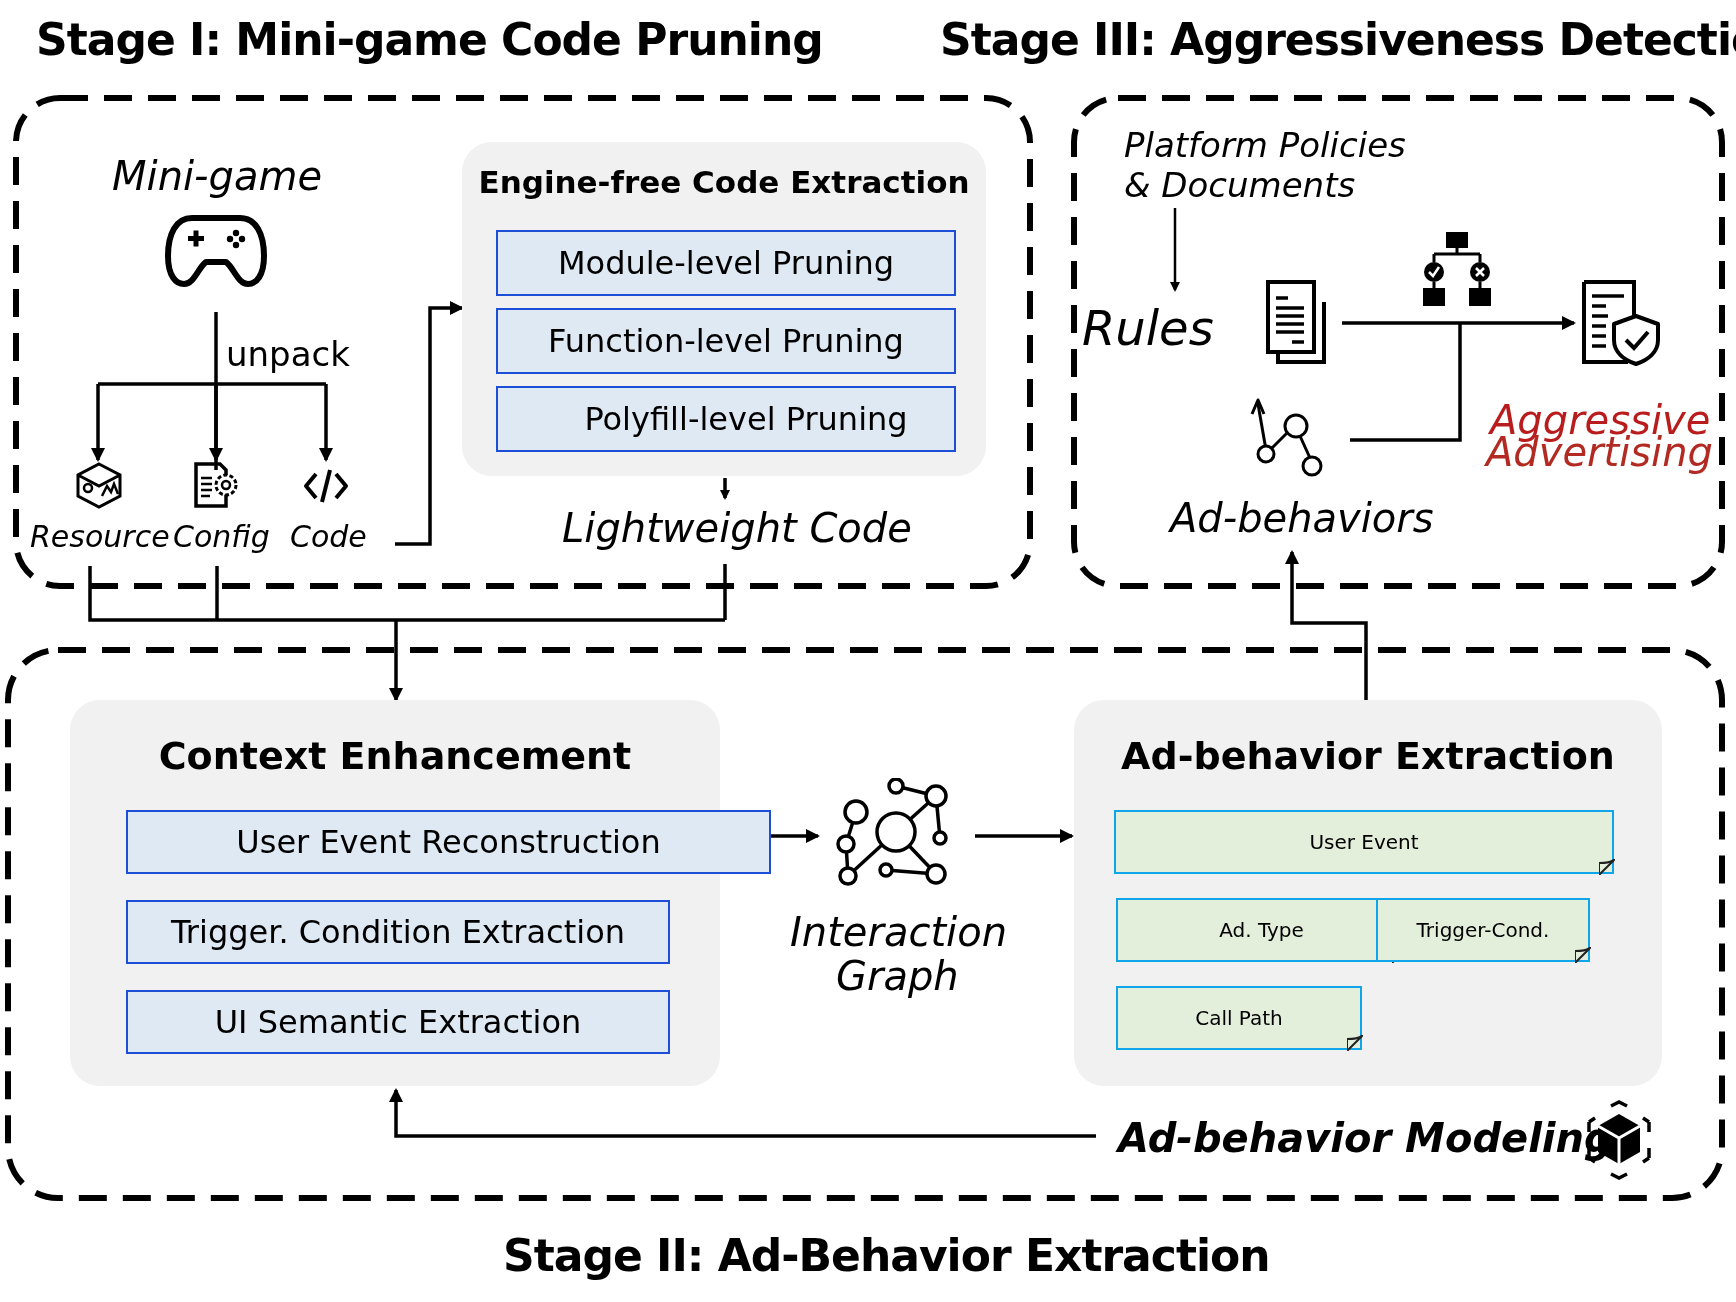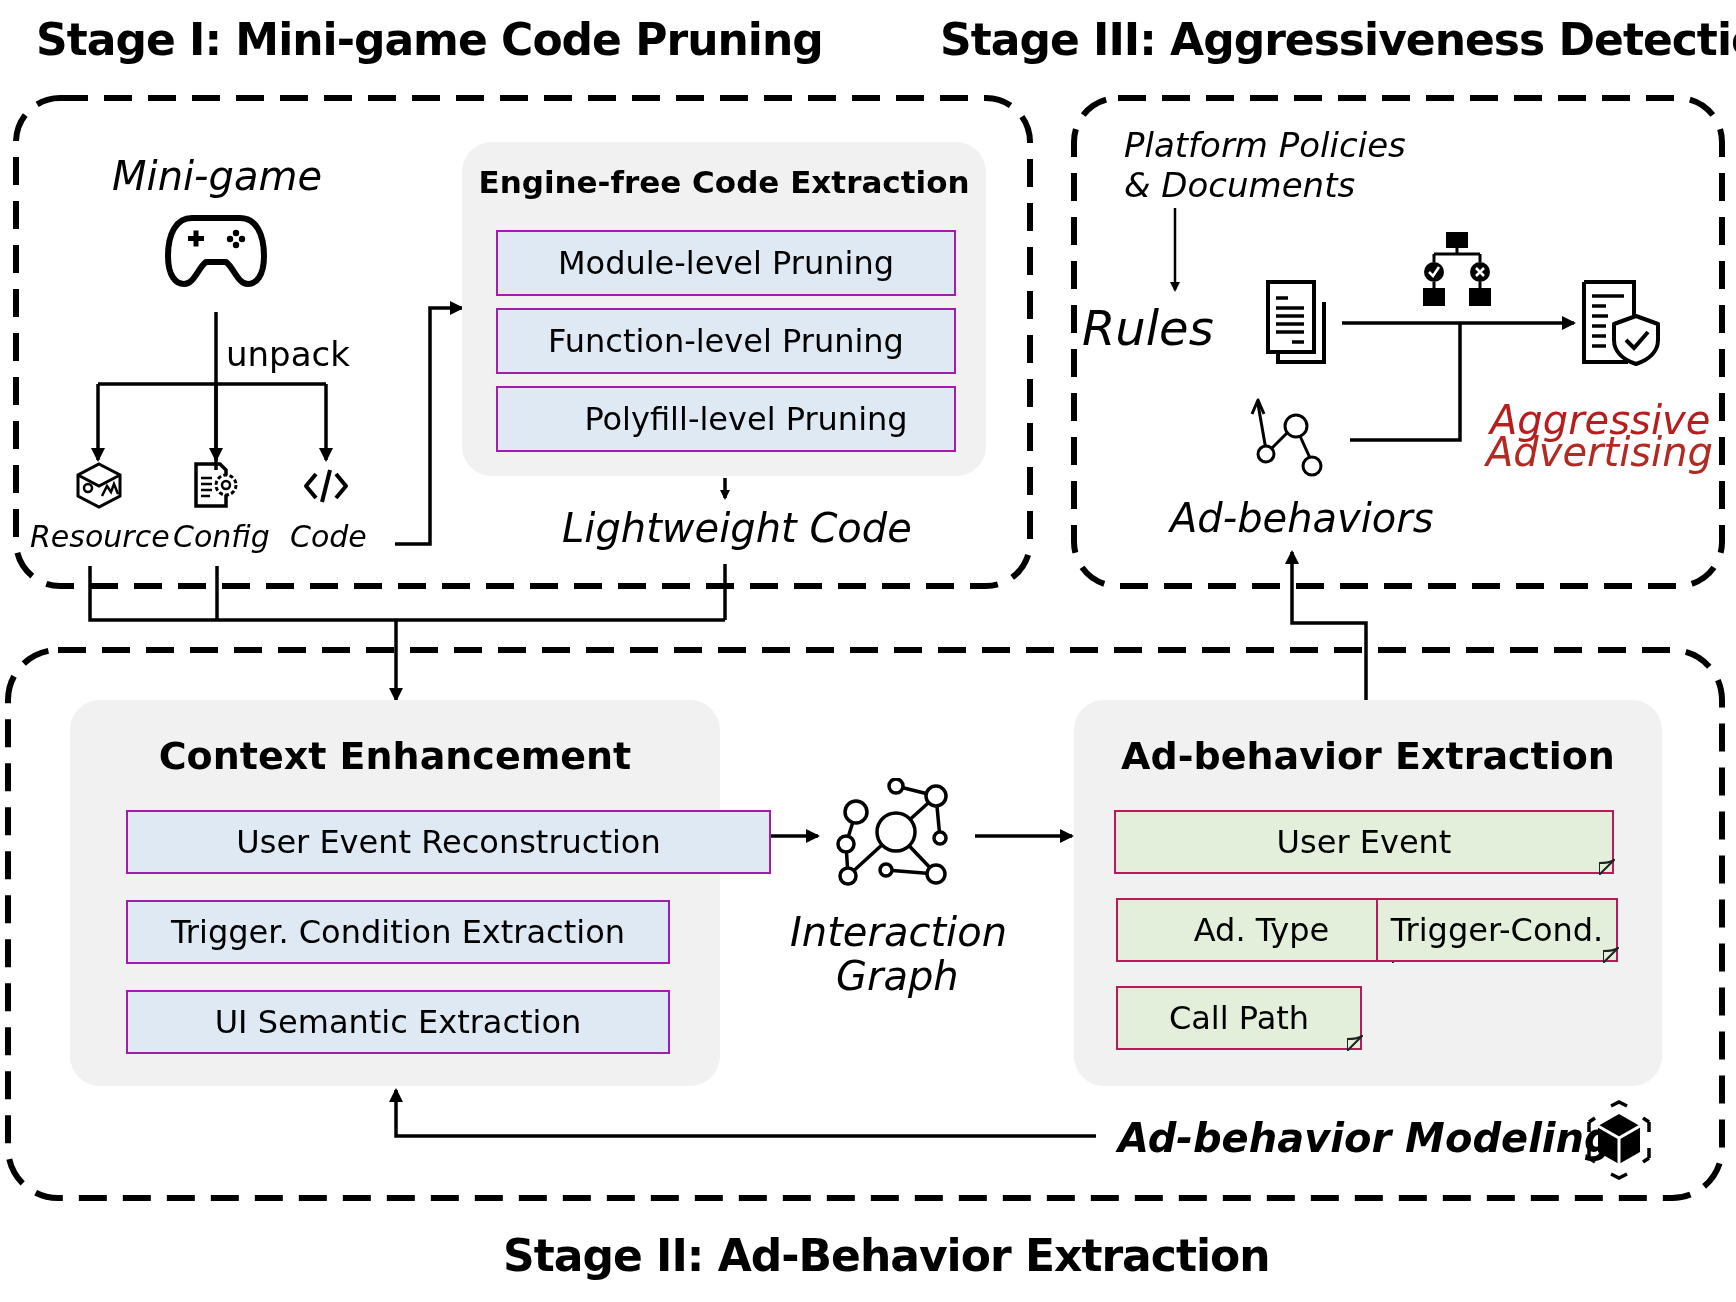--- a/index.html
+++ b/index.html
@@ -3,24 +3,24 @@
 <meta charset="utf-8">
 <style>
   html, body { margin: 0; padding: 0; background: #ffffff; }
   body { width: 1736px; height: 1302px; position: relative; overflow: hidden;
          font-family: "DejaVu Sans", "Liberation Sans", sans-serif; color: #000; }
   .abs { position: absolute; }
   #wires { position: absolute; left: 0; top: 0; width: 1736px; height: 1302px; pointer-events: none; }
   .stage-title { position: absolute; font-weight: bold; font-size: 44px; letter-spacing: -1px; white-space: nowrap; line-height: 1; }
   .panel { position: absolute; background: #f1f1f1; border-radius: 30px; }
   .panel-title { position: absolute; left: 0; right: 0; text-align: center; font-weight: bold; white-space: nowrap; }
-  .step-box { position: absolute; background: #dfe9f4; border: 2px solid #a21caf; box-sizing: border-box;
+  .step-box { position: absolute; background: #dfe9f4; border: 2px solid #1d4ed8; box-sizing: border-box;
               display: flex; align-items: center; justify-content: center; font-size: 32px; white-space: nowrap; }
-  .note-box { position: absolute; background: #e3efda; border: 2px solid #be185d; box-sizing: border-box;
-              display: flex; align-items: center; justify-content: center; font-size: 32px; white-space: nowrap; }
+  .note-box { position: absolute; background: #e3efda; border: 2px solid #0ea5e9; box-sizing: border-box;
+              display: flex; align-items: center; justify-content: center; font-size: 20px; white-space: nowrap; }
   .note-box .fold { position: absolute; right: -3px; bottom: -3px; width: 16px; height: 16px; }
   .ital { position: absolute; font-style: italic; white-space: nowrap; line-height: 1; }
   .icon { position: absolute; }
 </style>
 </head>
 <body>
 
 <svg id="wires" viewBox="0 0 1736 1302">
   <defs>
     <marker id="ah" markerWidth="10" markerHeight="10" refX="8" refY="5" orient="auto" markerUnits="userSpaceOnUse">
@@ -205,21 +205,21 @@
     <svg class="fold" viewBox="0 0 16 16">
         <path d="M16,0 L0,16 L0,4 C6,4 12,4 16,0 Z" fill="#e3efda" stroke="#222" stroke-width="2"></path>
       </svg>
   </div>
   <div class="note-box" style="left:42px;top:198px;width:291px;height:64px;">
     <span>Ad. Type</span>
     <svg class="fold" viewBox="0 0 16 16">
         <path d="M16,0 L0,16 L0,4 C6,4 12,4 16,0 Z" fill="#e3efda" stroke="#222" stroke-width="2"></path>
       </svg>
   </div>
-  <div class="note-box" style="left:302px;top:198px;width:242px;height:64px;">
+  <div class="note-box" style="left:302px;top:198px;width:214px;height:64px;">
     <span>Trigger-Cond.</span>
     <svg class="fold" viewBox="0 0 16 16">
         <path d="M16,0 L0,16 L0,4 C6,4 12,4 16,0 Z" fill="#e3efda" stroke="#222" stroke-width="2"></path>
       </svg>
   </div>
   <div class="note-box" style="left:42px;top:286px;width:246px;height:64px;">
     <span>Call Path</span>
     <svg class="fold" viewBox="0 0 16 16">
         <path d="M16,0 L0,16 L0,4 C6,4 12,4 16,0 Z" fill="#e3efda" stroke="#222" stroke-width="2"></path>
       </svg>

